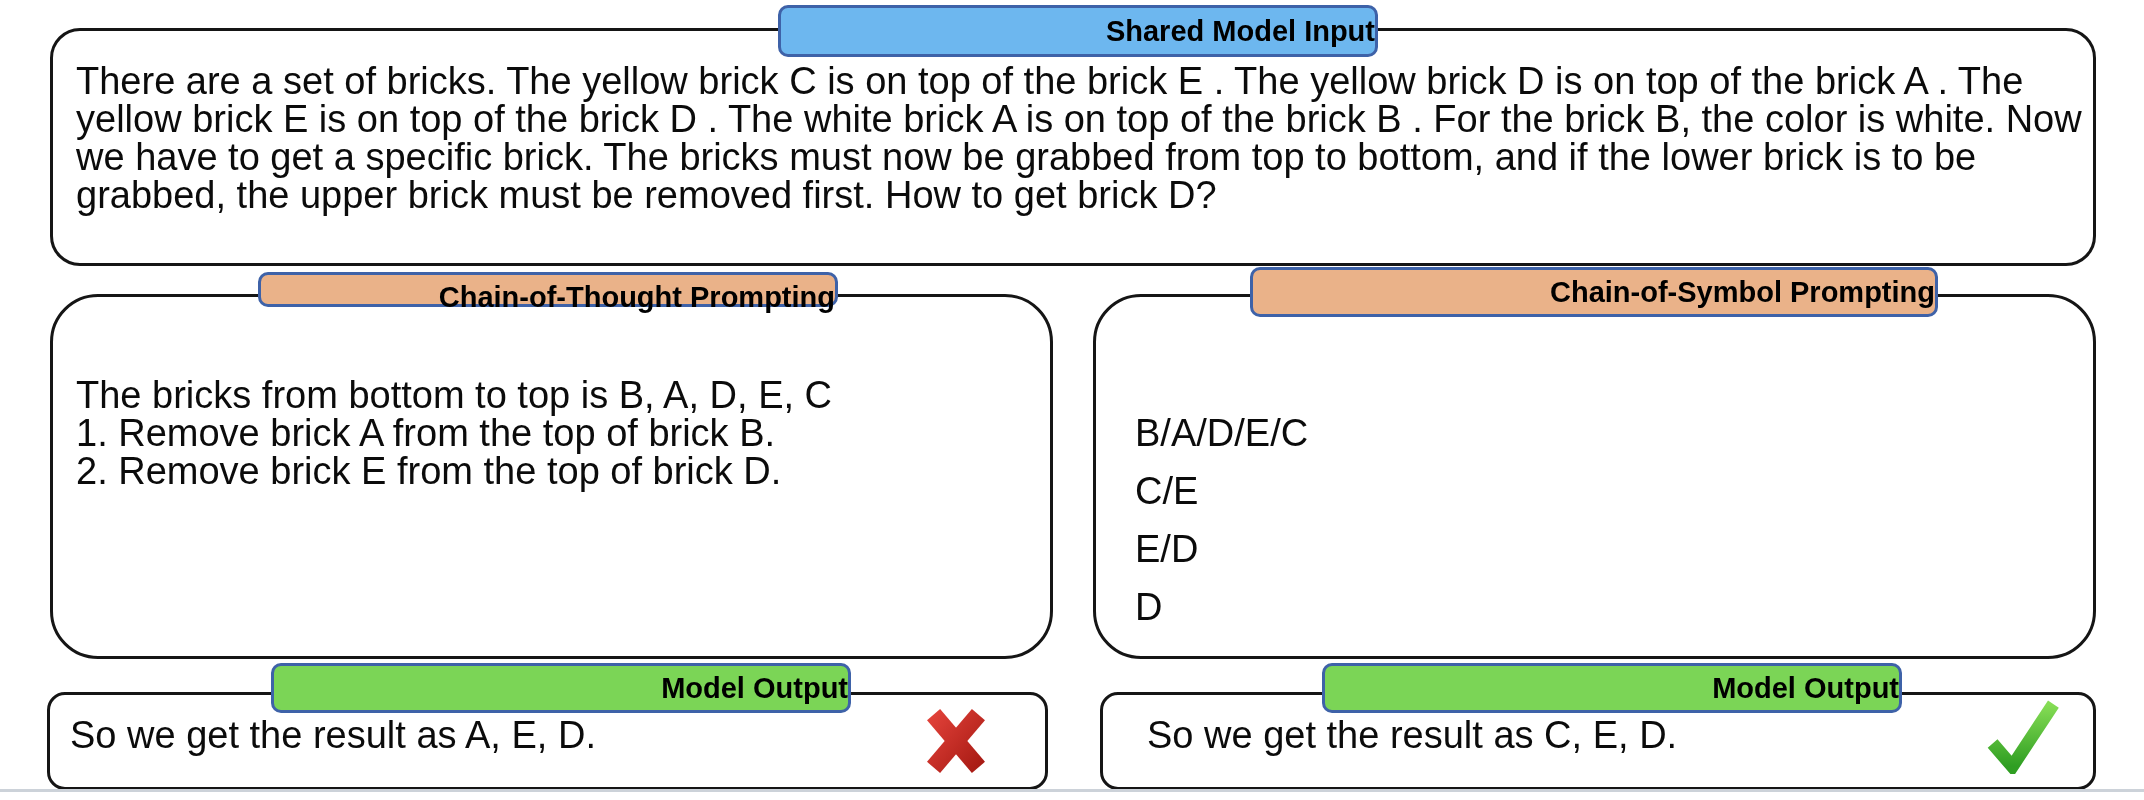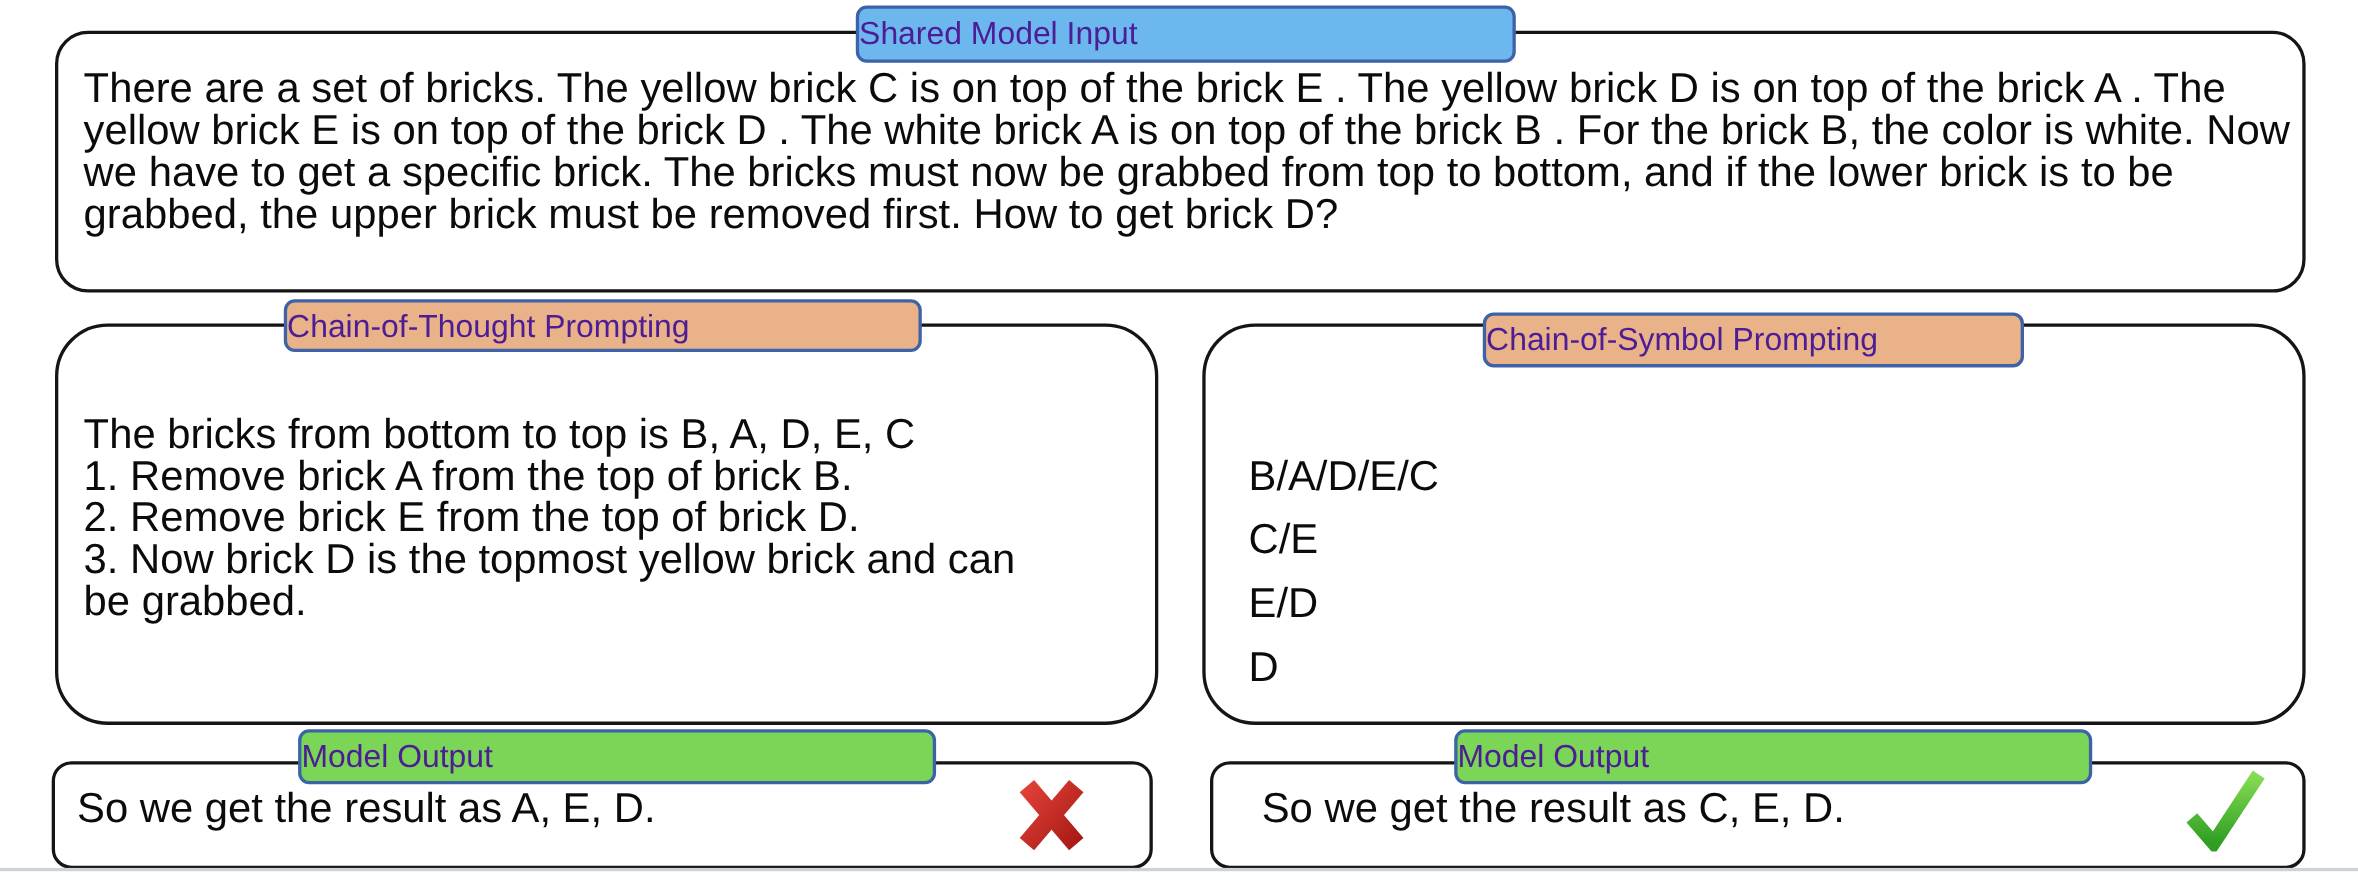--- a/index.html
+++ b/index.html
@@ -19,24 +19,24 @@
   .box {
     position: absolute;
     background: #ffffff;
     border: 3px solid #151515;
   }
   .badge {
     position: absolute;
     transform: translateX(-50%);
     border: 3px solid #3e62a8;
     border-radius: 10px;
-    text-align: left;
-    font-weight: normal;
+    text-align: right;
+    font-weight: bold;
     font-size: 29px;
-    color: #4c1d95;
+    color: #000000;
     z-index: 5;
     box-sizing: border-box;
   }
   .badge-blue   { background: #6db7ef; }
   .badge-orange { background: #eab289; }
   .badge-green  { background: #7bd556; margin-left: 16px; }
   .txt {
     position: absolute;
     font-size: 38px;
     line-height: 38px;
@@ -62,32 +62,31 @@
 
 <div class="stage">
 
   <div class="box" style="left:50px; top:28px; width:2040px; height:232px; border-radius:30px;"></div>
   <div class="badge badge-blue" style="left:1078px; top:5px; width:600px; height:52px; line-height:46px;">
     <span>Shared Model Input</span>
   </div>
   <div class="txt" style="left:76px; top:62px; width:2012px;">There are a set of bricks. The yellow brick C is on top of the brick E . The yellow brick D is on top of the brick A . The yellow brick E is on top of the brick D . The white brick A is on top of the brick B . For the brick B, the color is white. Now we have to get a specific brick. The bricks must now be grabbed from top to bottom, and if the lower brick is to be grabbed, the upper brick must be removed first. How to get brick D?</div>
 
   <div class="box" style="left:50px; top:294px; width:997px; height:359px; border-radius:48px;"></div>
-  <div class="badge badge-orange" style="left:548px; top:272px; width:580px; height:48px; line-height:44px;">
+  <div class="badge badge-orange" style="left:548px; top:272px; width:580px; height:35px; line-height:44px;">
     <span>Chain-of-Thought Prompting</span>
   </div>
   <div class="txt" style="left:76px; top:376px; width:850px;">
     <div>The bricks from bottom to top is B, A, D, E, C</div>
     <div>1. Remove brick A from the top of brick B.</div>
     <div>2. Remove brick E from the top of brick D.</div>
-    <div>3. Now brick D is the topmost yellow brick and can be grabbed.</div>
   </div>
 
   <div class="box" style="left:1093px; top:294px; width:997px; height:359px; border-radius:48px;"></div>
-  <div class="badge badge-orange" style="left:1594px; top:284px; width:492px; height:50px; line-height:44px;">
+  <div class="badge badge-orange" style="left:1594px; top:267px; width:688px; height:50px; line-height:44px;">
     <span>Chain-of-Symbol Prompting</span>
   </div>
   <div class="txt mono-lines" style="left:1135px; top:396px; width:600px; line-height:41px;">
     <div>B/A/D/E/C</div>
     <div>C/E</div>
     <div>E/D</div>
     <div>D</div>
   </div>
 
   <div class="box" style="left:47px; top:692px; width:995px; height:92px; border-radius:18px;"></div>

